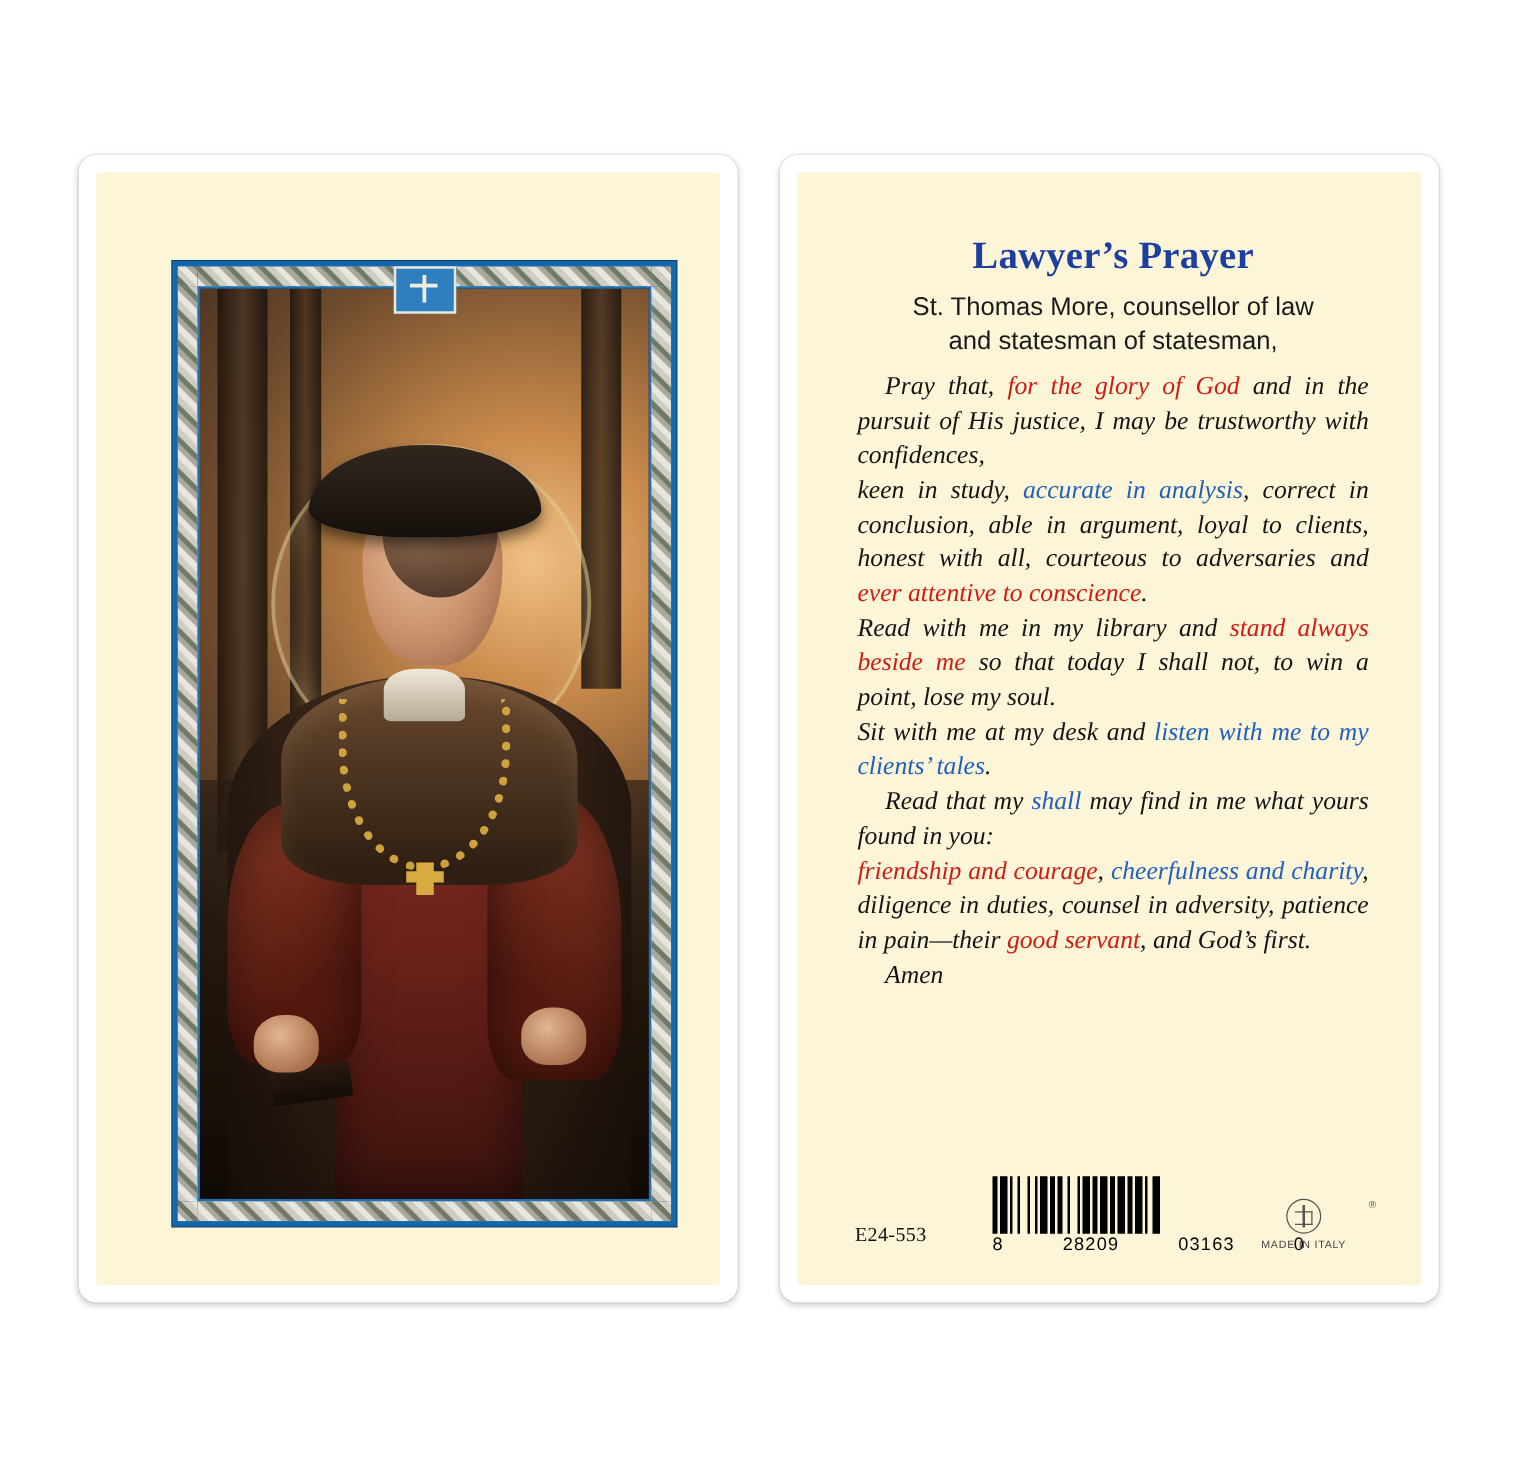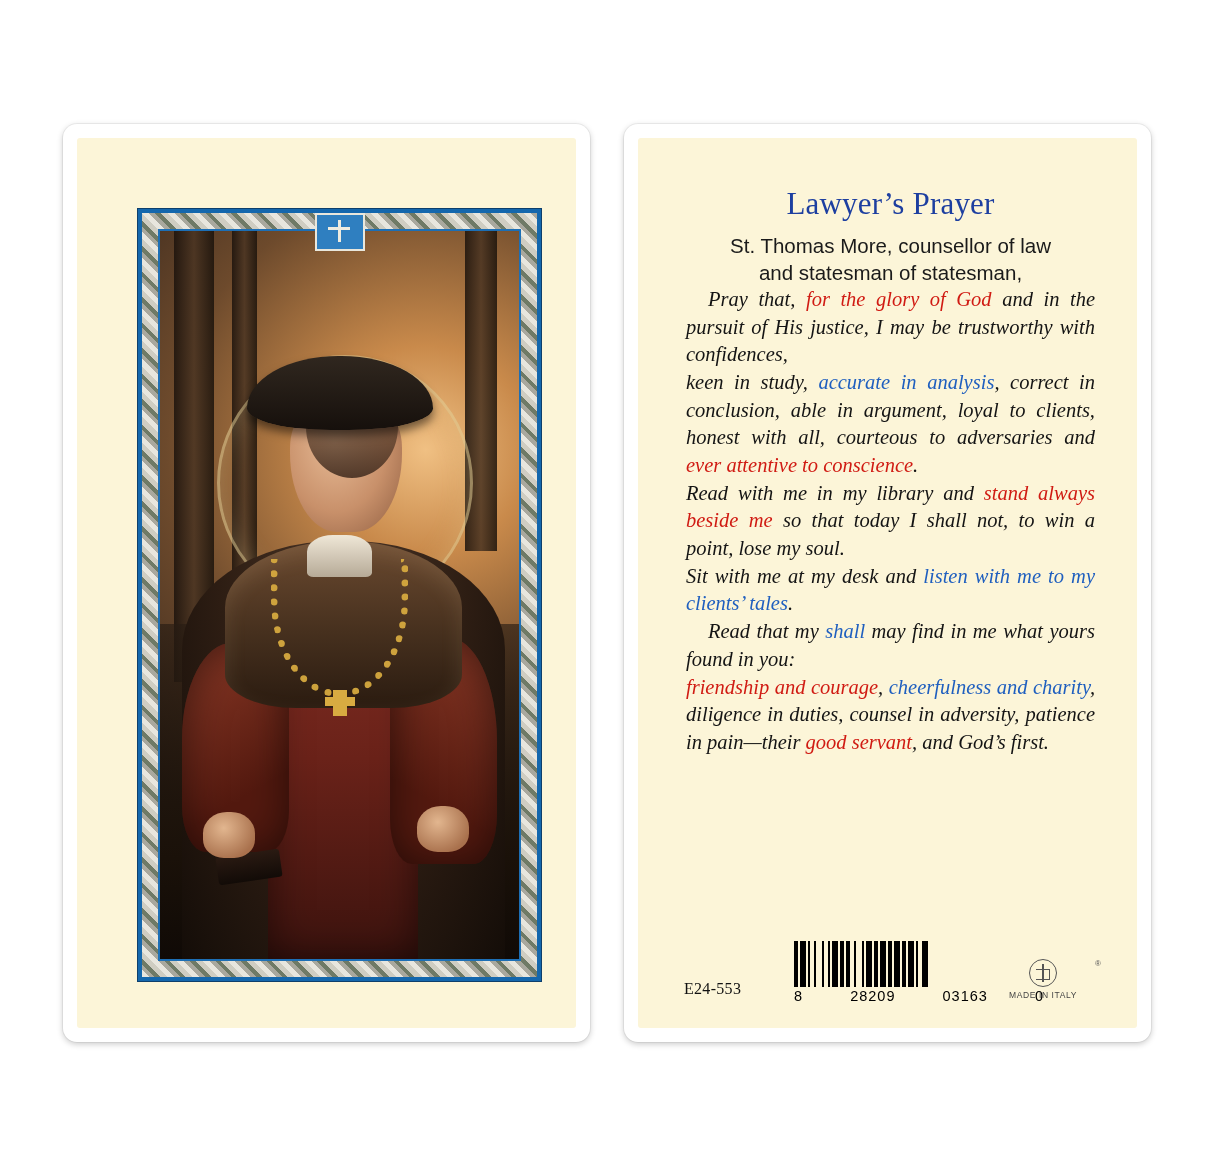--- a/index.html
+++ b/index.html
@@ -287,33 +287,34 @@
   .prayer {
     position: absolute;
     left: 48px;
     right: 42px;
     top: 48px;
     bottom: 60px;
     color: #111;
   }
   .prayer-title {
     font-family: "Liberation Serif", serif;
-    font-weight: normal;
+    font-weight: bold;
     font-size: 31px;
     color: #1d3fa0;
     text-align: center;
     letter-spacing: .2px;
     margin: 0 0 10px 0;
   }
   .prayer-intro {
     font-family: "Liberation Sans", sans-serif;
     font-size: 20.5px;
     line-height: 1.32;
     text-align: center;
     color: #1a1a1a;
+    margin-bottom: 10px;
   }
   .prayer-body {
     font-family: Liberation Serif, serif;
     font-style: italic;
     font-size: 20.5px;
     line-height: 1.35;
     text-align: justify;
     color: #141414;
   }
   .prayer-body p { margin: 0; }
@@ -466,20 +467,21 @@
           <div>and statesman of statesman,</div>
         </div>
 
         <div class="prayer-body" id="prayer-body">
             <p class="indent"><span style="color: rgb(20, 20, 20);">Pray that, </span><span style="color: rgb(208, 27, 19);">for the glory of God</span><span style="color: rgb(20, 20, 20);"> and in the pursuit of His justice, I may be trustworthy with confidences,</span></p>
             <p><span style="color: rgb(20, 20, 20);">keen in study, </span><span style="color: rgb(31, 95, 191);">accurate in analysis</span><span style="color: rgb(20, 20, 20);">, correct in conclusion, able in argument, loyal to clients, honest with all, courteous to adversaries and </span><span style="color: rgb(208, 27, 19);">ever attentive to conscience</span><span style="color: rgb(20, 20, 20);">.</span></p>
             <p><span style="color: rgb(20, 20, 20);">Read with me in my library and </span><span style="color: rgb(208, 27, 19);">stand always beside me</span><span style="color: rgb(20, 20, 20);"> so that today I shall not, to win a point, lose my soul.</span></p>
             <p><span style="color: rgb(20, 20, 20);">Sit with me at my desk and </span><span style="color: rgb(31, 95, 191);">listen with me to my clients’ tales</span><span style="color: rgb(20, 20, 20);">.</span></p>
             <p class="indent"><span style="color: rgb(20, 20, 20);">Read that my </span><span style="color: rgb(31, 95, 191);">shall</span><span style="color: rgb(20, 20, 20);"> may find in me what yours found in you:</span></p>
             <p><span style="color: rgb(208, 27, 19);">friendship and courage</span><span style="color: rgb(20, 20, 20);">, </span><span style="color: rgb(31, 95, 191);">cheerfulness and charity</span><span style="color: rgb(20, 20, 20);">, diligence in duties, counsel in adversity, patience in pain—their </span><span style="color: rgb(208, 27, 19);">good servant</span><span style="color: rgb(20, 20, 20);">, and God’s first.</span></p>
+            <p class="indent"><span style="color: rgb(20, 20, 20);">Amen</span></p>
           </div>
       </div>
 
       <div class="footer">
         <div class="item-code">E24-553</div>
 
         <div class="barcode-wrap">
           <div class="barcode" id="barcode-bars">
               <div class="b" style="width: 4px;"></div>
               <div class="s" style="width: 2px;"></div>

